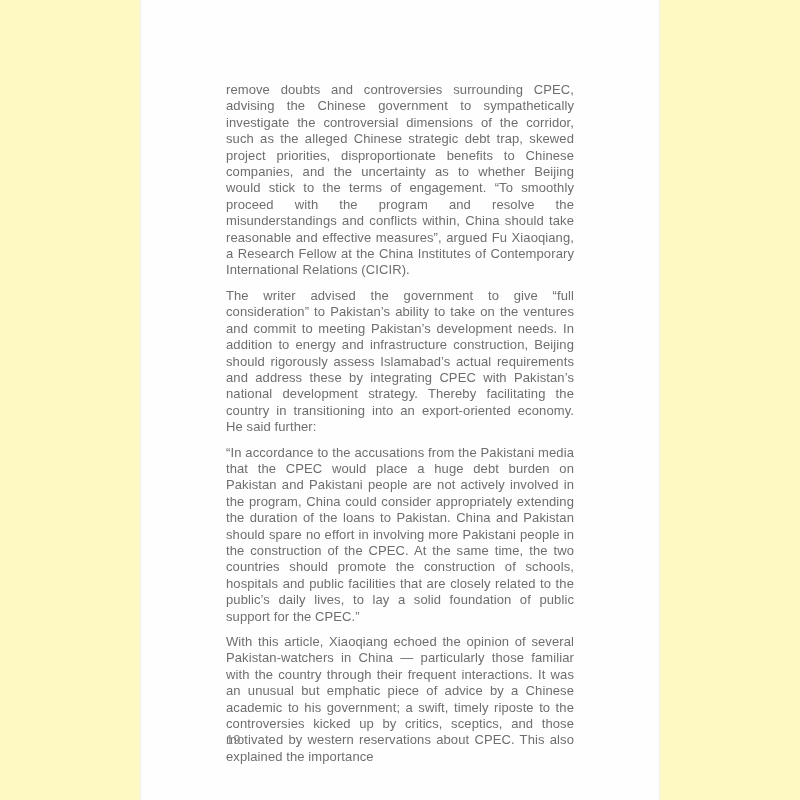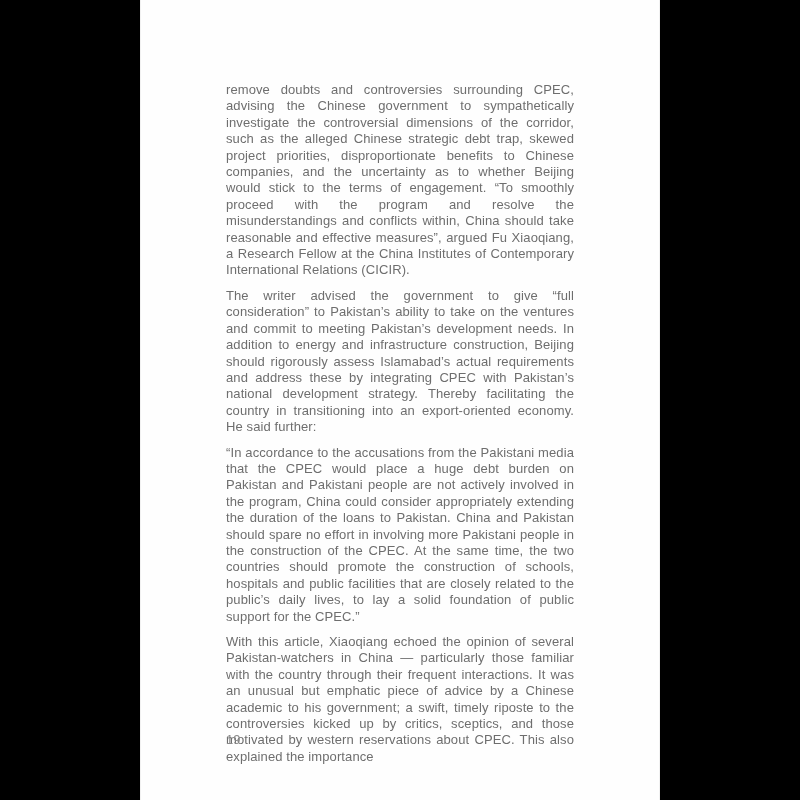--- a/index.html
+++ b/index.html
@@ -5,21 +5,21 @@
   html, body {
     margin: 0;
     padding: 0;
     background: #ffffff;
     font-family: "Liberation Sans", "DejaVu Sans", sans-serif;
   }
   .canvas {
     position: relative;
     width: 800px;
     height: 800px;
-    background: #000000;
+    background: #fef9c3;
     overflow: hidden;
   }
   
   .page-sheet {
     position: absolute;
     left: 140px;
     top: 0;
     width: 518px;
     height: 800px;
     background: #fefefe;

